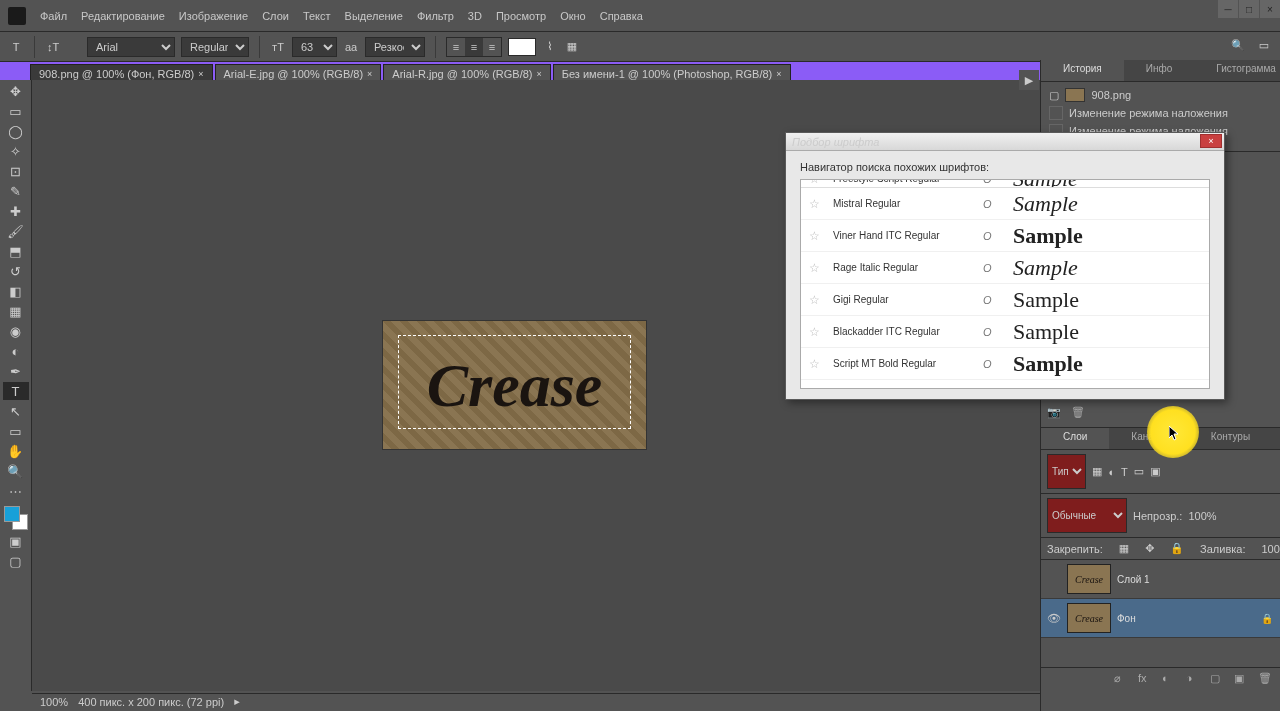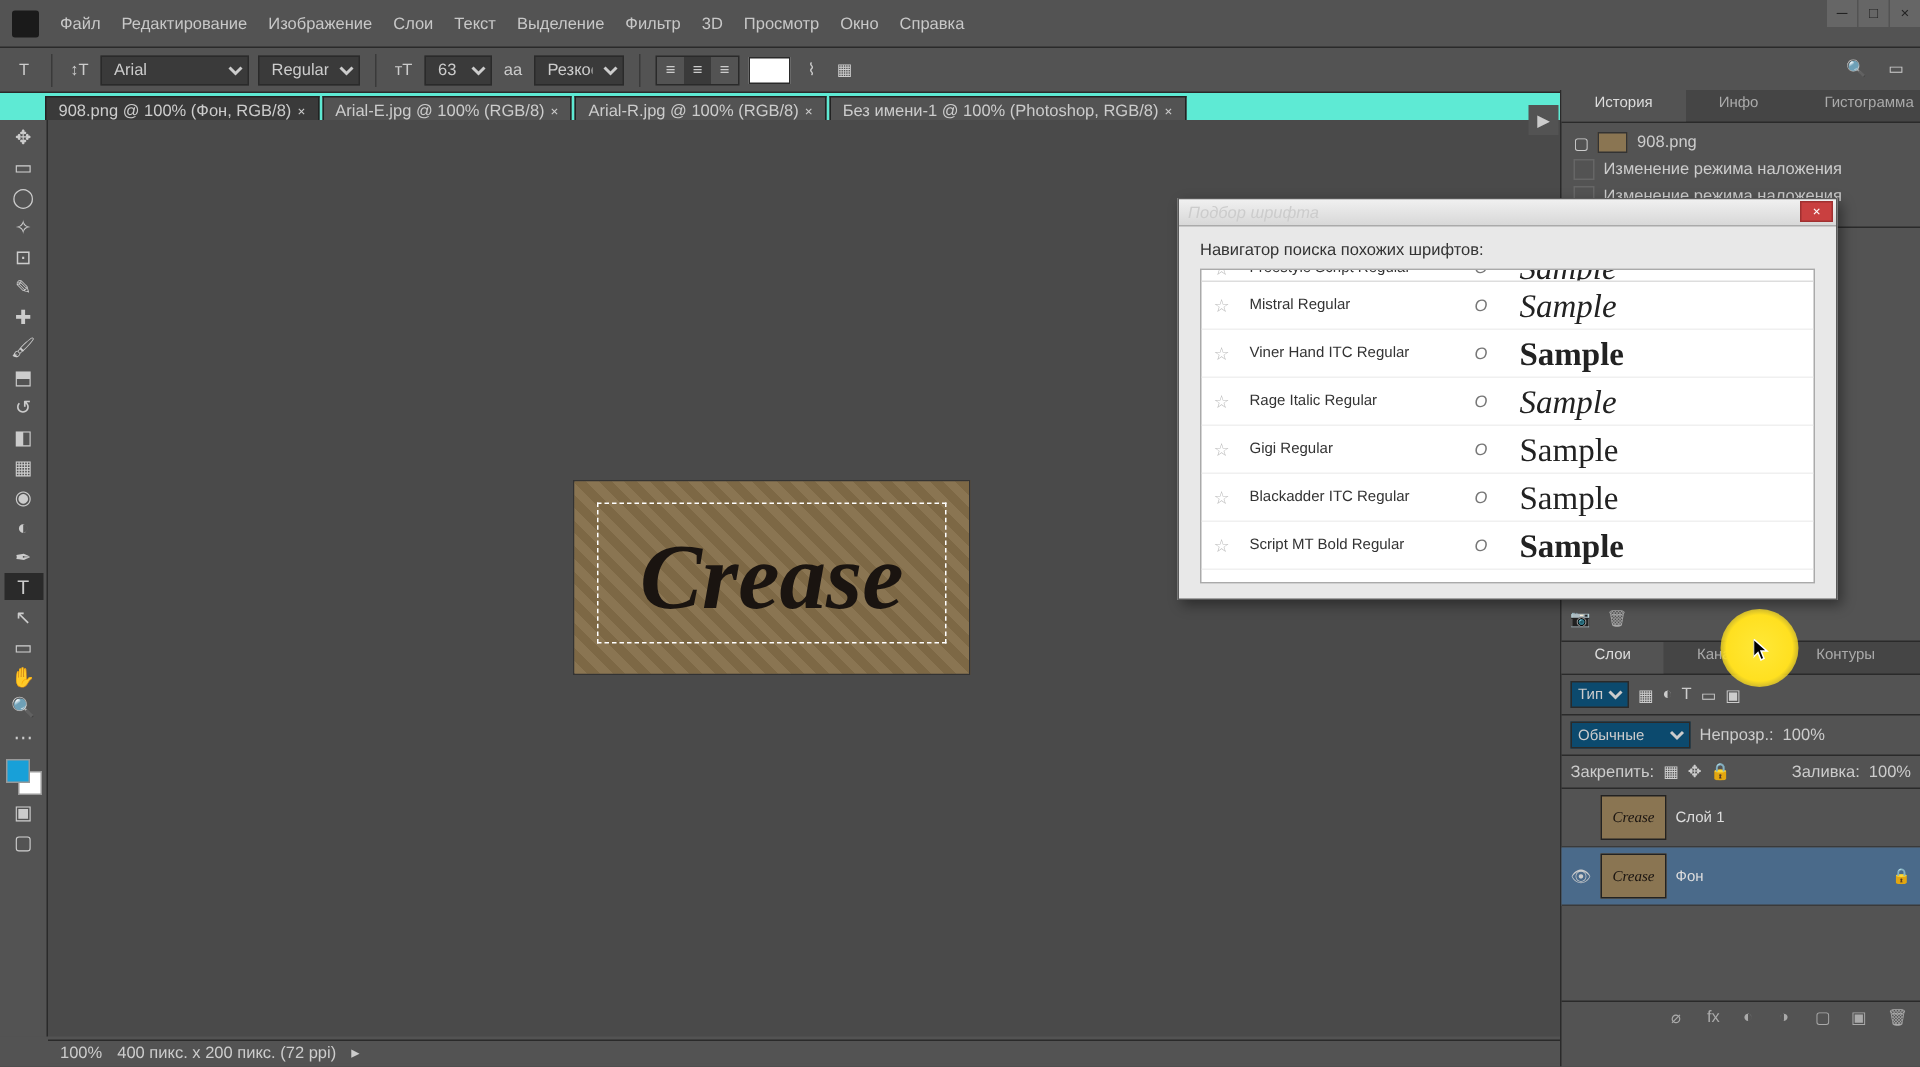--- a/index.html
+++ b/index.html
@@ -5,28 +5,28 @@
 *{box-sizing:border-box;margin:0;padding:0;font-family:Tahoma,Arial,sans-serif;font-size:11px;color:#ccc;}
 body{background:#535353;width:1280px;height:711px;position:relative;overflow:hidden;}
 .menubar{height:32px;background:#535353;border-bottom:1px solid #2a2a2a;display:flex;align-items:center;padding:12px 8px;position:relative;}
 .menubar .logo{width:18px;height:18px;background:#1a1a1a;margin-right:10px;border-radius:2px;}
 .menubar .m{margin-right:6px;color:#c8c8c8;cursor:default;padding:4px 4px;}
 .winbtns{position:absolute;right:0;top:0;display:flex;}
 .winbtns .wb{width:20px;height:18px;background:#666;margin-left:1px;display:flex;align-items:center;justify-content:center;font-size:10px;color:#222;}
 .optbar{height:30px;background:#535353;border-bottom:1px solid #2a2a2a;display:flex;align-items:center;padding:0 8px;gap:6px;position:relative;}
 .optbar .ic{width:16px;height:16px;display:flex;align-items:center;justify-content:center;color:#ccc;}
 .optbar select,.optbar input{background:#3a3a3a;border:1px solid #2a2a2a;color:#ccc;height:20px;font-size:11px;padding:0 4px;}
-.fontsel{width:99px;}.wtsel{width:68px;}.szsel{width:45px;}.aasel{width:60px;}
+.fontsel{width:88px;margin-left:20px;}.wtsel{width:68px;}.szsel{width:45px;}.aasel{width:60px;}
 .optbar .sep{width:1px;height:22px;background:#3a3a3a;margin:0 4px;}
 .aligns{display:flex;border:1px solid #2a2a2a;}
 .aligns .al{width:18px;height:18px;display:flex;align-items:center;justify-content:center;background:#535353;}
 .aligns .al.active{background:#3a3a3a;}
 .colorsw{width:28px;height:18px;background:#fff;border:1px solid #2a2a2a;}
 .righticons{position:absolute;right:8px;top:5px;display:flex;gap:10px;}
-.tabs{height:22px;background:#5eead4;border-bottom:1px solid #222;display:flex;align-items:end;padding-left:30px;}
+.tabs{height:22px;background:#8b5cf6;border-bottom:1px solid #222;display:flex;align-items:end;padding-left:30px;}
 .tab{background:#535353;padding:3px 8px;margin-right:2px;border:1px solid #222;border-bottom:none;color:#ccc;font-size:10px;display:flex;align-items:center;gap:4px;}
 .tab.active{background:#3a3a3a;}
 .tab .cls{font-size:9px;}
 .main{position:absolute;top:80px;left:0;right:240px;bottom:20px;display:flex;}
 .tools{width:32px;background:#535353;border-right:1px solid #2a2a2a;display:flex;flex-direction:column;align-items:center;padding-top:2px;gap:2px;}
 .tools .t{width:26px;height:18px;display:flex;align-items:center;justify-content:center;color:#ccc;font-size:13px;cursor:pointer;}
 .tools .t.active{background:#2a2a2a;}
 .fgsw{width:24px;height:24px;position:relative;margin-top:4px;}
 .fgsw .fg{width:16px;height:16px;background:#18a0d8;border:1px solid #999;position:absolute;top:0;left:0;}
 .fgsw .bg{width:16px;height:16px;background:#fff;border:1px solid #999;position:absolute;bottom:0;right:0;}
@@ -43,22 +43,22 @@
 .play{position:absolute;left:-22px;top:10px;width:20px;height:20px;background:#535353;display:flex;align-items:center;justify-content:center;color:#ccc;}
 .hist{padding:4px;border-bottom:1px solid #2a2a2a;height:70px;overflow:hidden;}
 .hist .hrow{display:flex;align-items:center;gap:6px;padding:2px 4px;font-size:10px;color:#ccc;}
 .hist .th{width:20px;height:14px;background:#8a7552;border:1px solid #333;}
 .hist .ic{width:14px;height:14px;border:1px solid #666;}
 .adjrow{height:28px;border-bottom:1px solid #2a2a2a;display:flex;align-items:center;padding:0 6px;gap:8px;}
 .adjrow .aic{width:16px;height:16px;color:#aaa;}
 .layers{position:absolute;top:340px;left:0;right:0;bottom:22px;}
 .layers .ltabs{display:flex;height:22px;border-bottom:1px solid #2a2a2a;background:#454545;}
 .layers .lopts{display:flex;align-items:center;gap:6px;padding:4px 6px;border-bottom:1px solid #2a2a2a;font-size:10px;color:#aaa;}
-.layers select{background:#0c4a6e;border:1px solid #2a2a2a;color:#ccc;font-size:10px;height:18px;}
-.layers .locks{display:flex;align-items:center;gap:6px;padding:4px 6px;border-bottom:1px solid #2a2a2a;font-size:10px;}
+.layers select{background:#7f1d1d;border:1px solid #2a2a2a;color:#ccc;font-size:10px;height:35px;}
+.layers .locks{display:flex;align-items:center;gap:16px;padding:4px 6px;border-bottom:1px solid #2a2a2a;font-size:10px;}
 .lrow{display:flex;align-items:center;padding:4px 6px;border-bottom:1px solid #3a3a3a;gap:6px;}
 .lrow.active{background:#4a6a8a;}
 .lrow .eye{width:14px;text-align:center;}
 .lrow .lth{width:44px;height:30px;background:#8a7552;border:1px solid #222;display:flex;align-items:center;justify-content:center;font-family:'Brush Script MT',cursive;font-size:10px;color:#1a1410;font-style:italic;overflow:hidden;}
 .lrow .lnm{font-size:10px;color:#ddd;}
 .lrow .lock{margin-left:auto;font-size:10px;}
 .pbtm{position:absolute;bottom:0;left:0;right:0;height:22px;border-top:1px solid #2a2a2a;display:flex;align-items:center;justify-content:flex-end;gap:10px;padding:0 8px;}
 .pbtm .pb{width:14px;height:14px;color:#aaa;font-size:11px;}
 .dialog{position:absolute;left:785px;top:132px;width:440px;background:#e8e8e8;border:1px solid #5a5a5a;box-shadow:3px 3px 8px rgba(0,0,0,.4);}
 .dialog .titlebar{height:18px;background:linear-gradient(#f0f0f0,#d8d8d8);border-bottom:1px solid #aaa;display:flex;align-items:center;padding:0 6px;font-size:11px;color:#333;position:relative;font-style:italic;}

